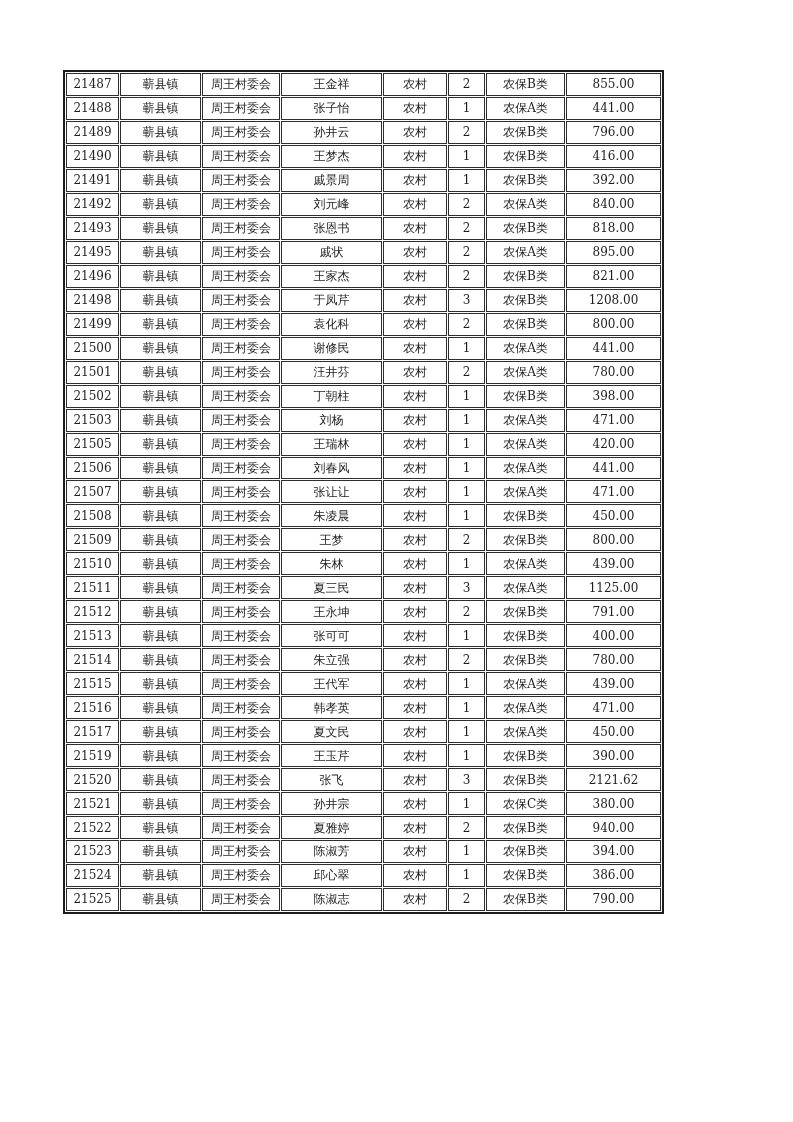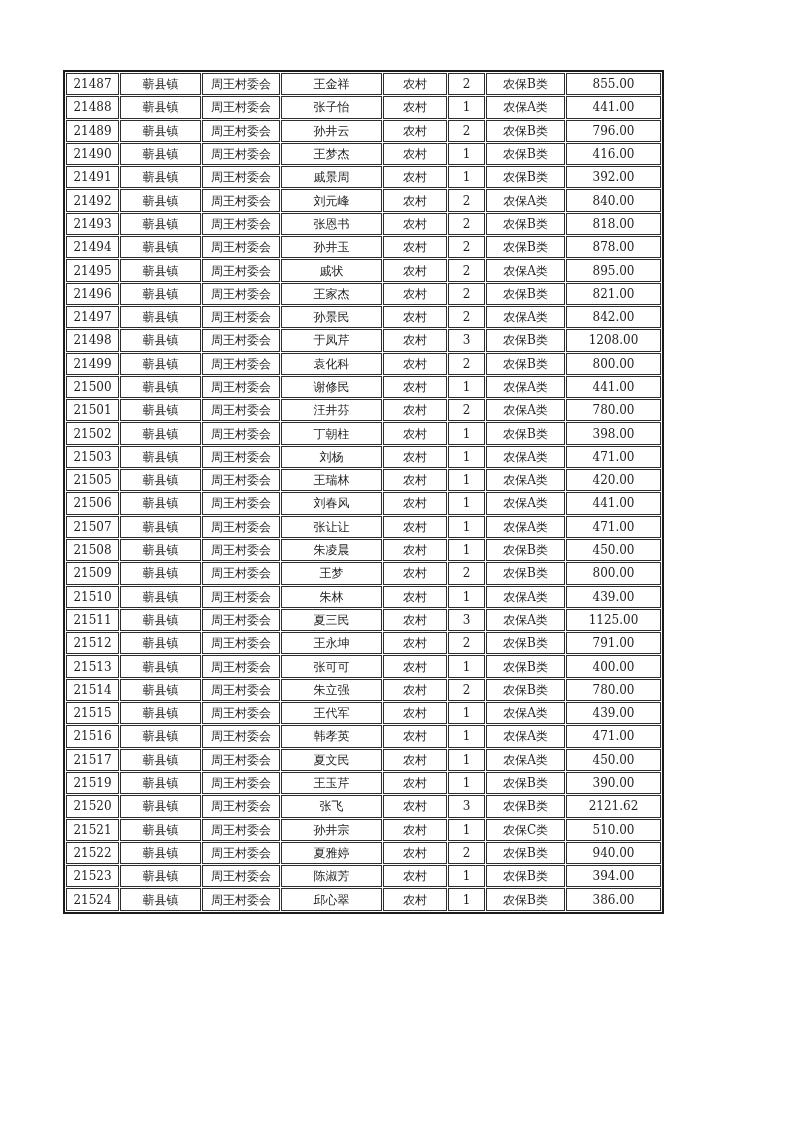--- a/index.html
+++ b/index.html
@@ -128,60 +128,40 @@
           <td>21493</td>
           <td>蕲县镇</td>
           <td>周王村委会</td>
           <td>张恩书</td>
           <td>农村</td>
           <td>2</td>
           <td>农保B类</td>
           <td>818.00</td>
         </tr>
         <tr>
-          <td>21494</td>
-          <td>蕲县镇</td>
-          <td>周王村委会</td>
-          <td>孙井玉</td>
-          <td>农村</td>
-          <td>2</td>
-          <td>农保B类</td>
-          <td>878.00</td>
-        </tr>
-        <tr>
           <td>21495</td>
           <td>蕲县镇</td>
           <td>周王村委会</td>
           <td>戚状</td>
           <td>农村</td>
           <td>2</td>
           <td>农保A类</td>
           <td>895.00</td>
         </tr>
         <tr>
           <td>21496</td>
           <td>蕲县镇</td>
           <td>周王村委会</td>
           <td>王家杰</td>
           <td>农村</td>
           <td>2</td>
           <td>农保B类</td>
           <td>821.00</td>
         </tr>
         <tr>
-          <td>21497</td>
-          <td>蕲县镇</td>
-          <td>周王村委会</td>
-          <td>孙景民</td>
-          <td>农村</td>
-          <td>2</td>
-          <td>农保A类</td>
-          <td>842.00</td>
-        </tr>
-        <tr>
           <td>21498</td>
           <td>蕲县镇</td>
           <td>周王村委会</td>
           <td>于凤芹</td>
           <td>农村</td>
           <td>3</td>
           <td>农保B类</td>
           <td>1208.00</td>
         </tr>
         <tr>
@@ -385,21 +365,21 @@
           <td>2121.62</td>
         </tr>
         <tr>
           <td>21521</td>
           <td>蕲县镇</td>
           <td>周王村委会</td>
           <td>孙井宗</td>
           <td>农村</td>
           <td>1</td>
           <td>农保C类</td>
-          <td>510.00</td>
+          <td>380.00</td>
         </tr>
         <tr>
           <td>21522</td>
           <td>蕲县镇</td>
           <td>周王村委会</td>
           <td>夏雅婷</td>
           <td>农村</td>
           <td>2</td>
           <td>农保B类</td>
           <td>940.00</td>
@@ -416,16 +396,26 @@
         </tr>
         <tr>
           <td>21524</td>
           <td>蕲县镇</td>
           <td>周王村委会</td>
           <td>邱心翠</td>
           <td>农村</td>
           <td>1</td>
           <td>农保B类</td>
           <td>386.00</td>
+        </tr>
+        <tr>
+          <td>21525</td>
+          <td>蕲县镇</td>
+          <td>周王村委会</td>
+          <td>陈淑志</td>
+          <td>农村</td>
+          <td>2</td>
+          <td>农保B类</td>
+          <td>790.00</td>
         </tr>
       </tbody>
   </table>
 </div>
 
 </body></html>

